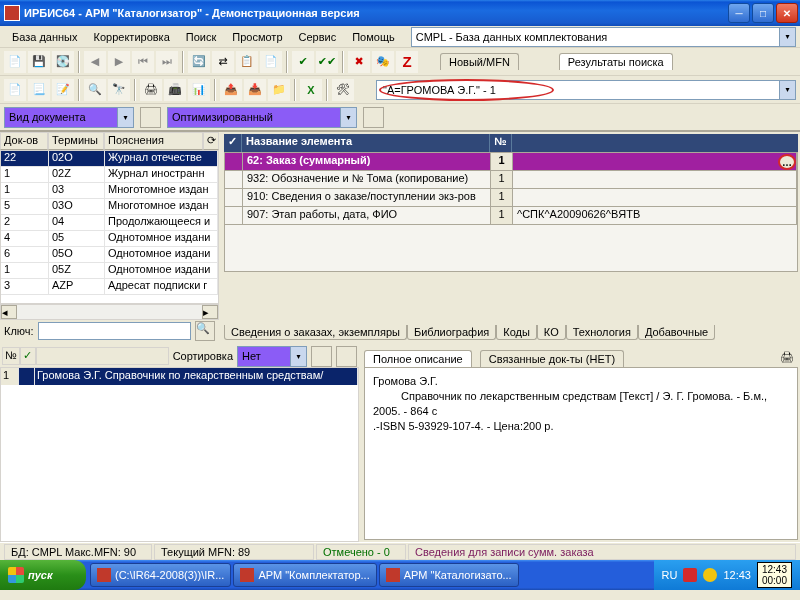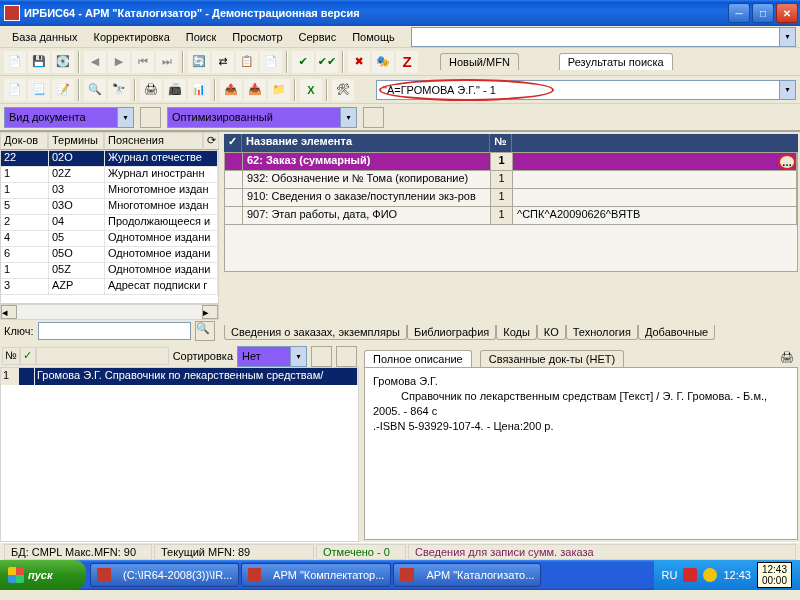--- a/index.html
+++ b/index.html
@@ -91,21 +91,21 @@
 
 .statbar1 { height:18px; background:#ece9d8; border-top:1px solid #fff; display:flex; align-items:center; font-size:11px; padding:0 4px; gap:2px; }
 .statbar1 .sc { border:1px solid #d6d3ce; padding:1px 6px; }
 .statbar1 .green { color:#007000; }
 .statbar1 .maroon { color:#7a1a5d; flex:1; }
 
 .taskbar { height:30px; background: linear-gradient(to bottom, #3f8ef3 0%, #245edb 8%, #245edb 92%, #1a4ab0 100%); display:flex; }
 .startbtn { height:30px; width:86px; background: linear-gradient(to bottom, #56b53a 0%, #2a8f19 50%, #1f7a10 100%); border-radius:0 12px 12px 0; display:flex; align-items:center; padding:0 8px; color:#fff; font-weight:bold; font-style:italic; font-size:15px; gap:4px; }
 .startbtn .winlogo { width:16px; height:16px; background: conic-gradient(#e74c3c 0 90deg,#2ecc71 0 180deg,#3498db 0 270deg,#f1c40f 0); border-radius:2px; }
 .tasks { flex:1; display:flex; gap:2px; padding:0 4px; align-items:center; }
-.taskbtn { height:24px; background: linear-gradient(to bottom,#5a93e6,#2a60c4); border:1px solid #1a3f94; border-radius:3px; padding:0 6px; display:flex; align-items:center; gap:12px; color:#fff; font-size:11px; max-width:150px; overflow:hidden; white-space:nowrap; }
+.taskbtn { height:24px; background: linear-gradient(to bottom,#5a93e6,#2a60c4); border:1px solid #1a3f94; border-radius:3px; padding:0 6px; display:flex; align-items:center; gap:4px; color:#fff; font-size:11px; max-width:150px; overflow:hidden; white-space:nowrap; }
 .taskbtn .ico { width:14px; height:14px; background:#c0392b; }
 .tray { height:30px; background: linear-gradient(to bottom,#2a9ff0,#0f7ad6); padding:0 8px; display:flex; align-items:center; gap:6px; color:#fff; font-size:11px; }
 .tray .tico { width:14px; height:14px; }
 
 .chev::after{content:"▾"; font-size:8px;}
 </style>
 </head>
 <body>
 
 <div class="titlebar">
@@ -117,20 +117,21 @@
 </div>
 
 <div class="menubar">
   <div class="mitem">База данных</div>
   <div class="mitem">Корректировка</div>
   <div class="mitem">Поиск</div>
   <div class="mitem">Просмотр</div>
   <div class="mitem">Сервис</div>
   <div class="mitem">Помощь</div>
   <div class="dbselect">
+    <span>CMPL - База данных комплектования</span>
     <div class="dd chev"></div>
   </div>
 </div>
 
 <div class="toolbar">
   <div class="tb-btn">📄</div>
   <div class="tb-btn">💾</div>
   <div class="tb-btn">💽</div>
   <div class="tb-sep"></div>
   <div class="tb-btn" style="color:#888">◀</div>

